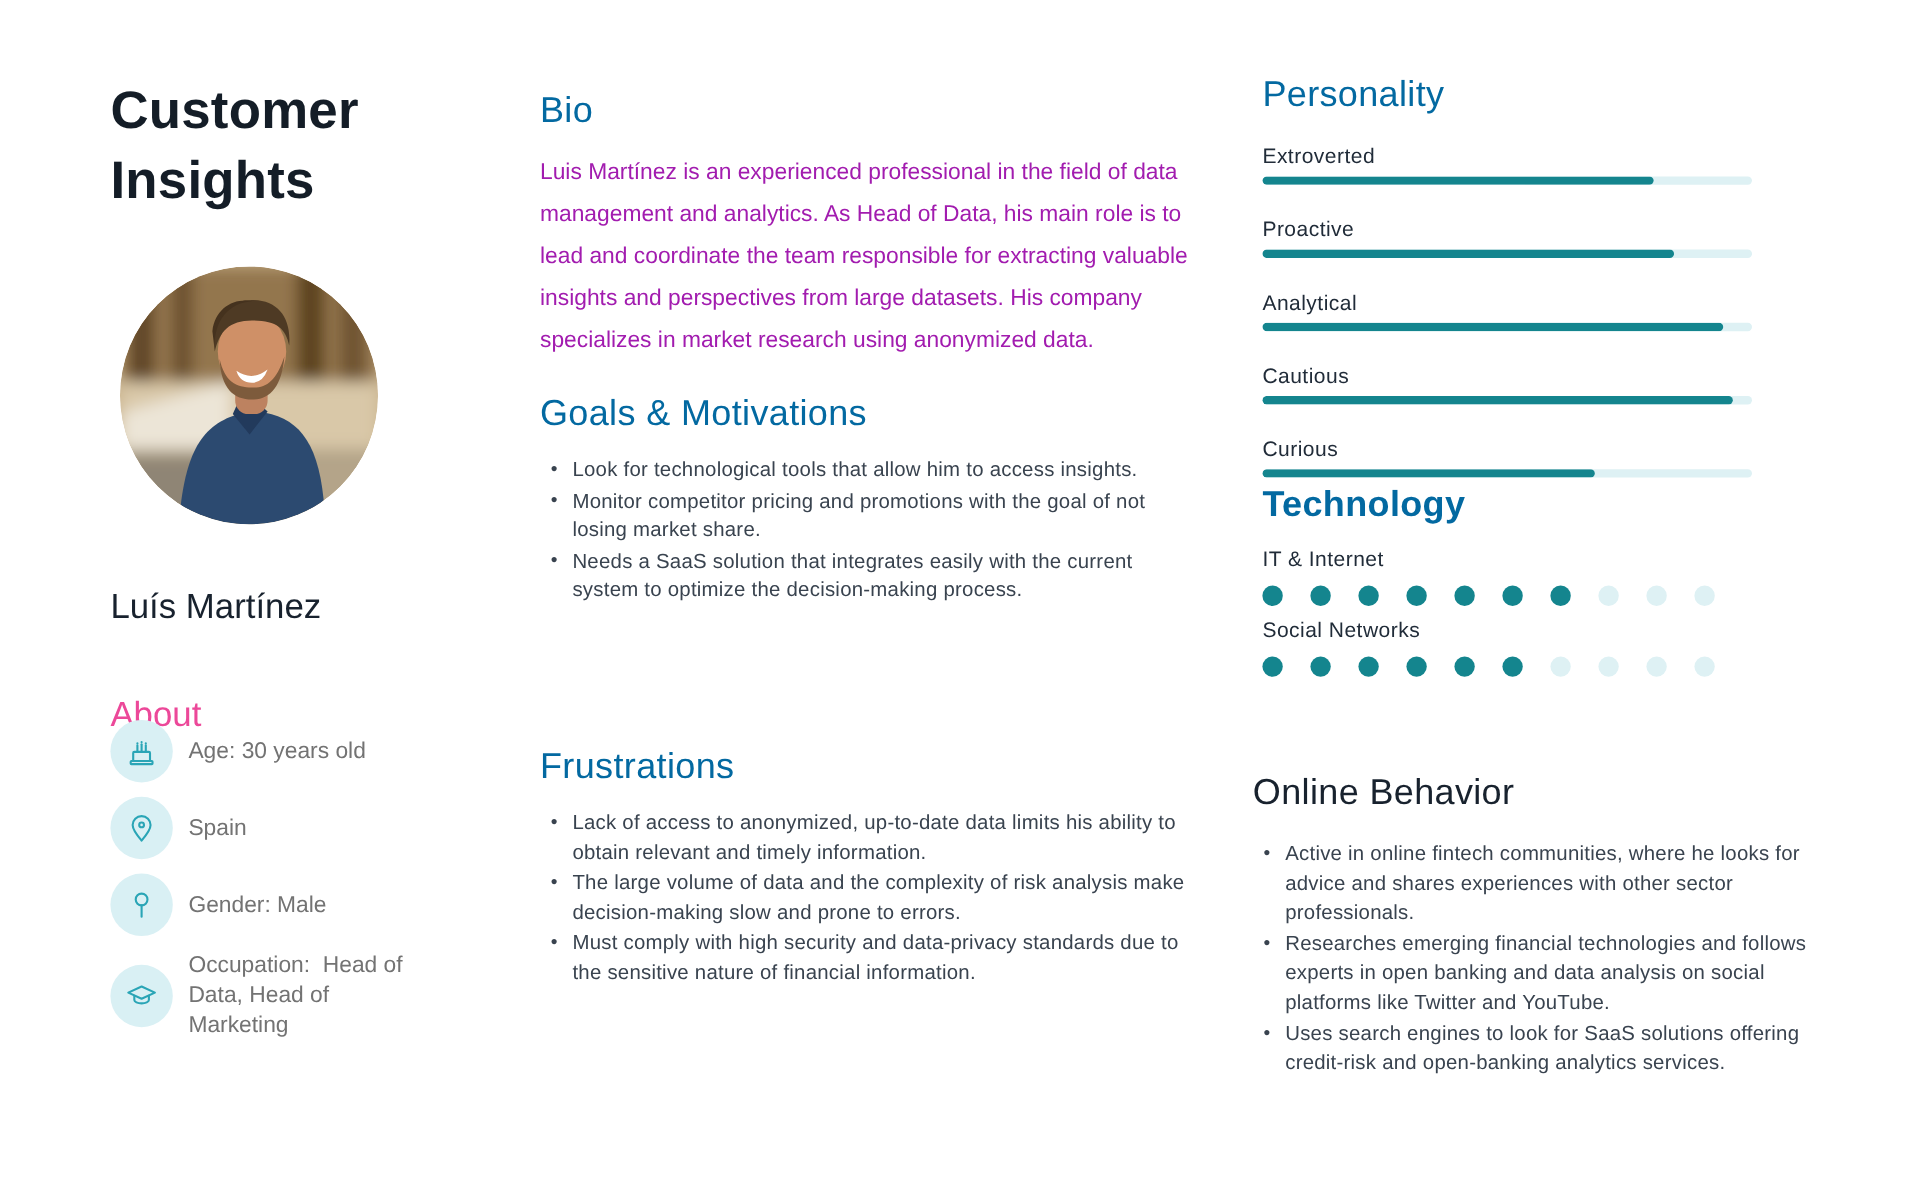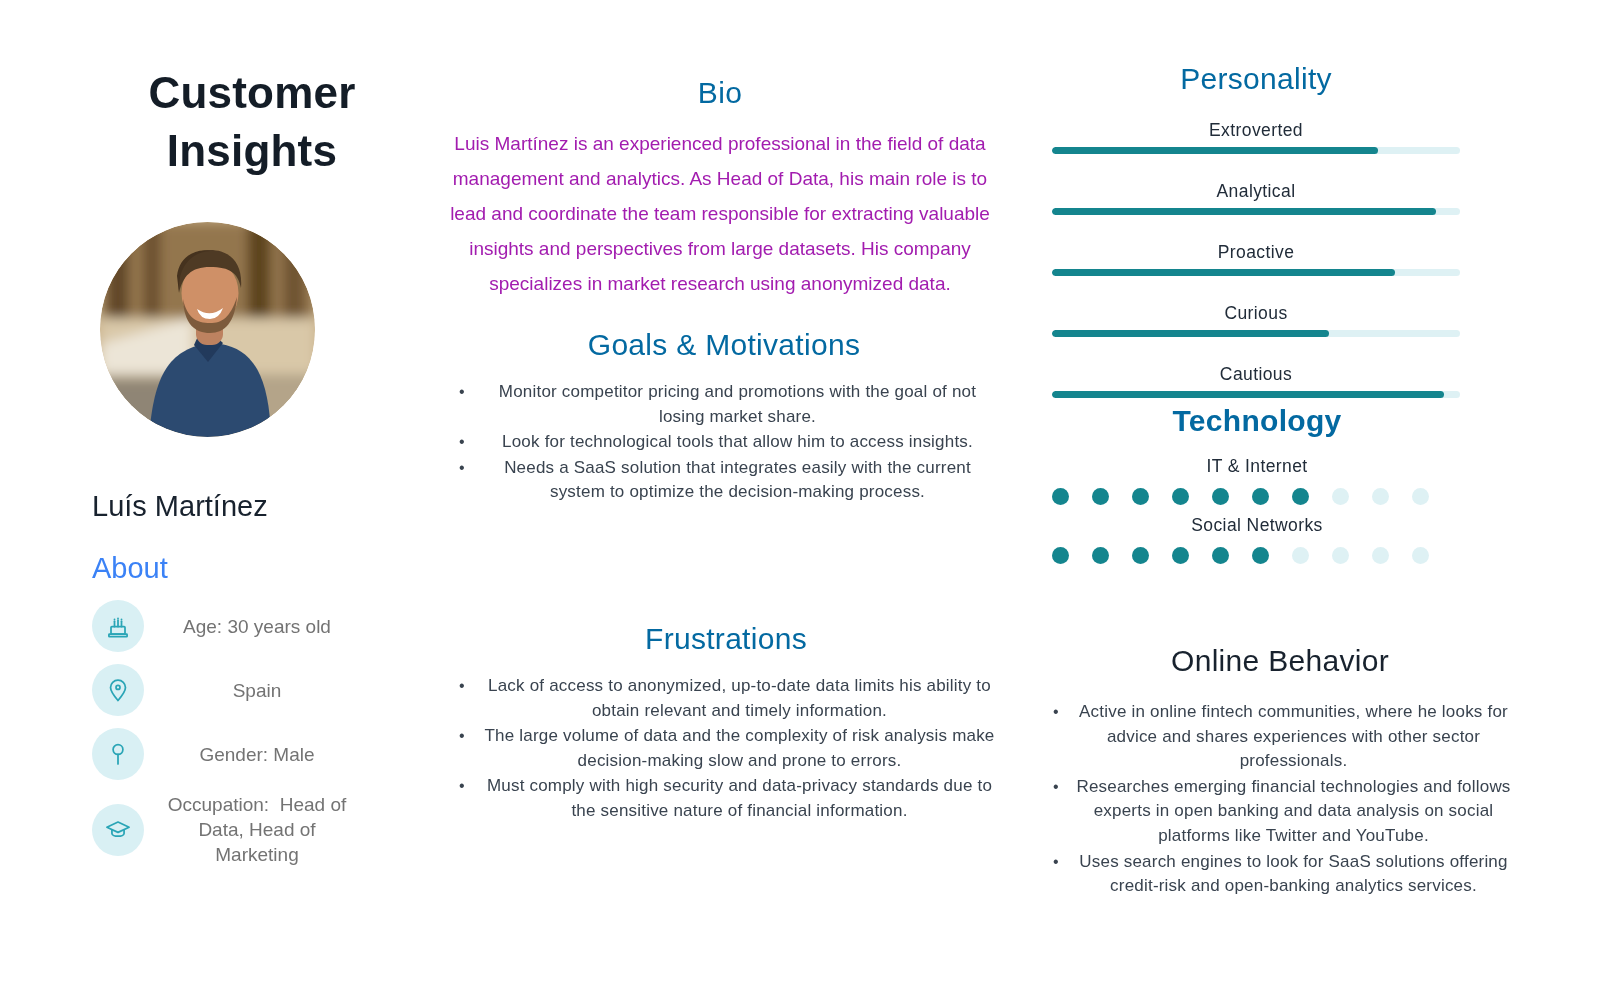--- a/index.html
+++ b/index.html
@@ -1,34 +1,34 @@
 <!DOCTYPE html>
 <html style="--accent: #14858E; --accent-light: #DEF1F4; --icon-accent: #2AA5B6; --icon-bg: #D9F0F4;"><head>
 <meta charset="utf-8">
 <style>
   html,body{margin:0;padding:0;background:#ffffff;}
   .page{
     position:relative;width:1600px;height:936px;background:#fff;overflow:hidden;
-    font-family:"Liberation Sans","DejaVu Sans",sans-serif;color:#2e3945;text-align:center;
+    font-family:"Liberation Sans","DejaVu Sans",sans-serif;color:#2e3945;
   }
   h1,h2,h3,p,ul{margin:0;padding:0;}
 
   
   .main-title{
     position:absolute;left:92px;top:64px;width:320px;
     font-size:44px;line-height:58px;font-weight:700;color:#141d27;letter-spacing:.2px;
   }
   .photo-wrap{
     position:absolute;left:100px;top:222px;width:215px;height:215px;border-radius:50%;overflow:hidden;
   }
   .profile-name{
     position:absolute;left:92px;top:490px;font-size:29px;font-weight:500;color:#18222e;
   }
   .about-title{
-    position:absolute;left:92px;top:552px;font-size:29px;font-weight:500;color:#3b82f6;
+    position:absolute;left:92px;top:580px;font-size:29px;font-weight:500;color:#ec4899;
   }
   .about-list{position:absolute;left:92px;top:600px;width:290px;}
   .about-item{display:flex;align-items:center;margin-bottom:12px;min-height:52px;}
   .about-icon{
     flex:0 0 52px;width:52px;height:52px;border-radius:50%;
     background:var(--icon-bg,#d9f0f4);display:flex;align-items:center;justify-content:center;
   }
   .about-icon svg{width:28px;height:28px;stroke:var(--icon-accent,#2aa5b6);fill:none;
     stroke-width:1.5;stroke-linecap:round;stroke-linejoin:round;}
   .about-text{
@@ -168,22 +168,22 @@
 
   <section class="sec-bio">
     <h2 class="section-heading">Bio</h2>
     <p>Luis Martínez is an experienced professional in the field of data management and analytics. As Head of Data, his main role is to lead and coordinate the team responsible for extracting valuable insights and perspectives from large datasets. His company specializes in market research using anonymized data.</p>
   </section>
 
   <section class="sec-goals">
     <h2 class="section-heading">Goals &amp; Motivations</h2>
     <ul class="bullet-list">
 
-    <li>Monitor competitor pricing and promotions with the goal of not losing market share.</li>
-        <li>Look for technological tools that allow him to access insights.</li>
+    <li>Look for technological tools that allow him to access insights.</li>
+        <li>Monitor competitor pricing and promotions with the goal of not losing market share.</li>
         <li>Needs a SaaS solution that integrates easily with the current system to optimize the decision-making process.</li>
       </ul>
   </section>
 
   <section class="sec-frustrations">
     <h2 class="section-heading">Frustrations</h2>
     <ul class="bullet-list">
 
     <li>Lack of access to anonymized, up-to-date data limits his ability to obtain relevant and timely information.</li>
         <li>The large volume of data and the complexity of risk analysis make decision-making slow and prone to errors.</li>
@@ -196,44 +196,44 @@
     <div>
 
         <div class="trait">
           <div class="trait-label">Extroverted</div>
           <div class="bar-track">
             <div class="bar-fill" style="width: 80%;"></div>
           </div>
         </div>
 
         <div class="trait">
+          <div class="trait-label">Proactive</div>
+          <div class="bar-track">
+            <div class="bar-fill" style="width: 84%;"></div>
+          </div>
+        </div>
+
+        <div class="trait">
           <div class="trait-label">Analytical</div>
           <div class="bar-track">
             <div class="bar-fill" style="width: 94%;"></div>
           </div>
         </div>
 
         <div class="trait">
-          <div class="trait-label">Proactive</div>
-          <div class="bar-track">
-            <div class="bar-fill" style="width: 84%;"></div>
+          <div class="trait-label">Cautious</div>
+          <div class="bar-track">
+            <div class="bar-fill" style="width: 96%;"></div>
           </div>
         </div>
 
         <div class="trait">
           <div class="trait-label">Curious</div>
           <div class="bar-track">
             <div class="bar-fill" style="width: 68%;"></div>
-          </div>
-        </div>
-
-        <div class="trait">
-          <div class="trait-label">Cautious</div>
-          <div class="bar-track">
-            <div class="bar-fill" style="width: 96%;"></div>
           </div>
         </div>
       </div>
   </section>
 
   <section class="sec-technology">
     <h2 class="section-heading">Technology</h2>
     <div>
 
         <div class="skill">

